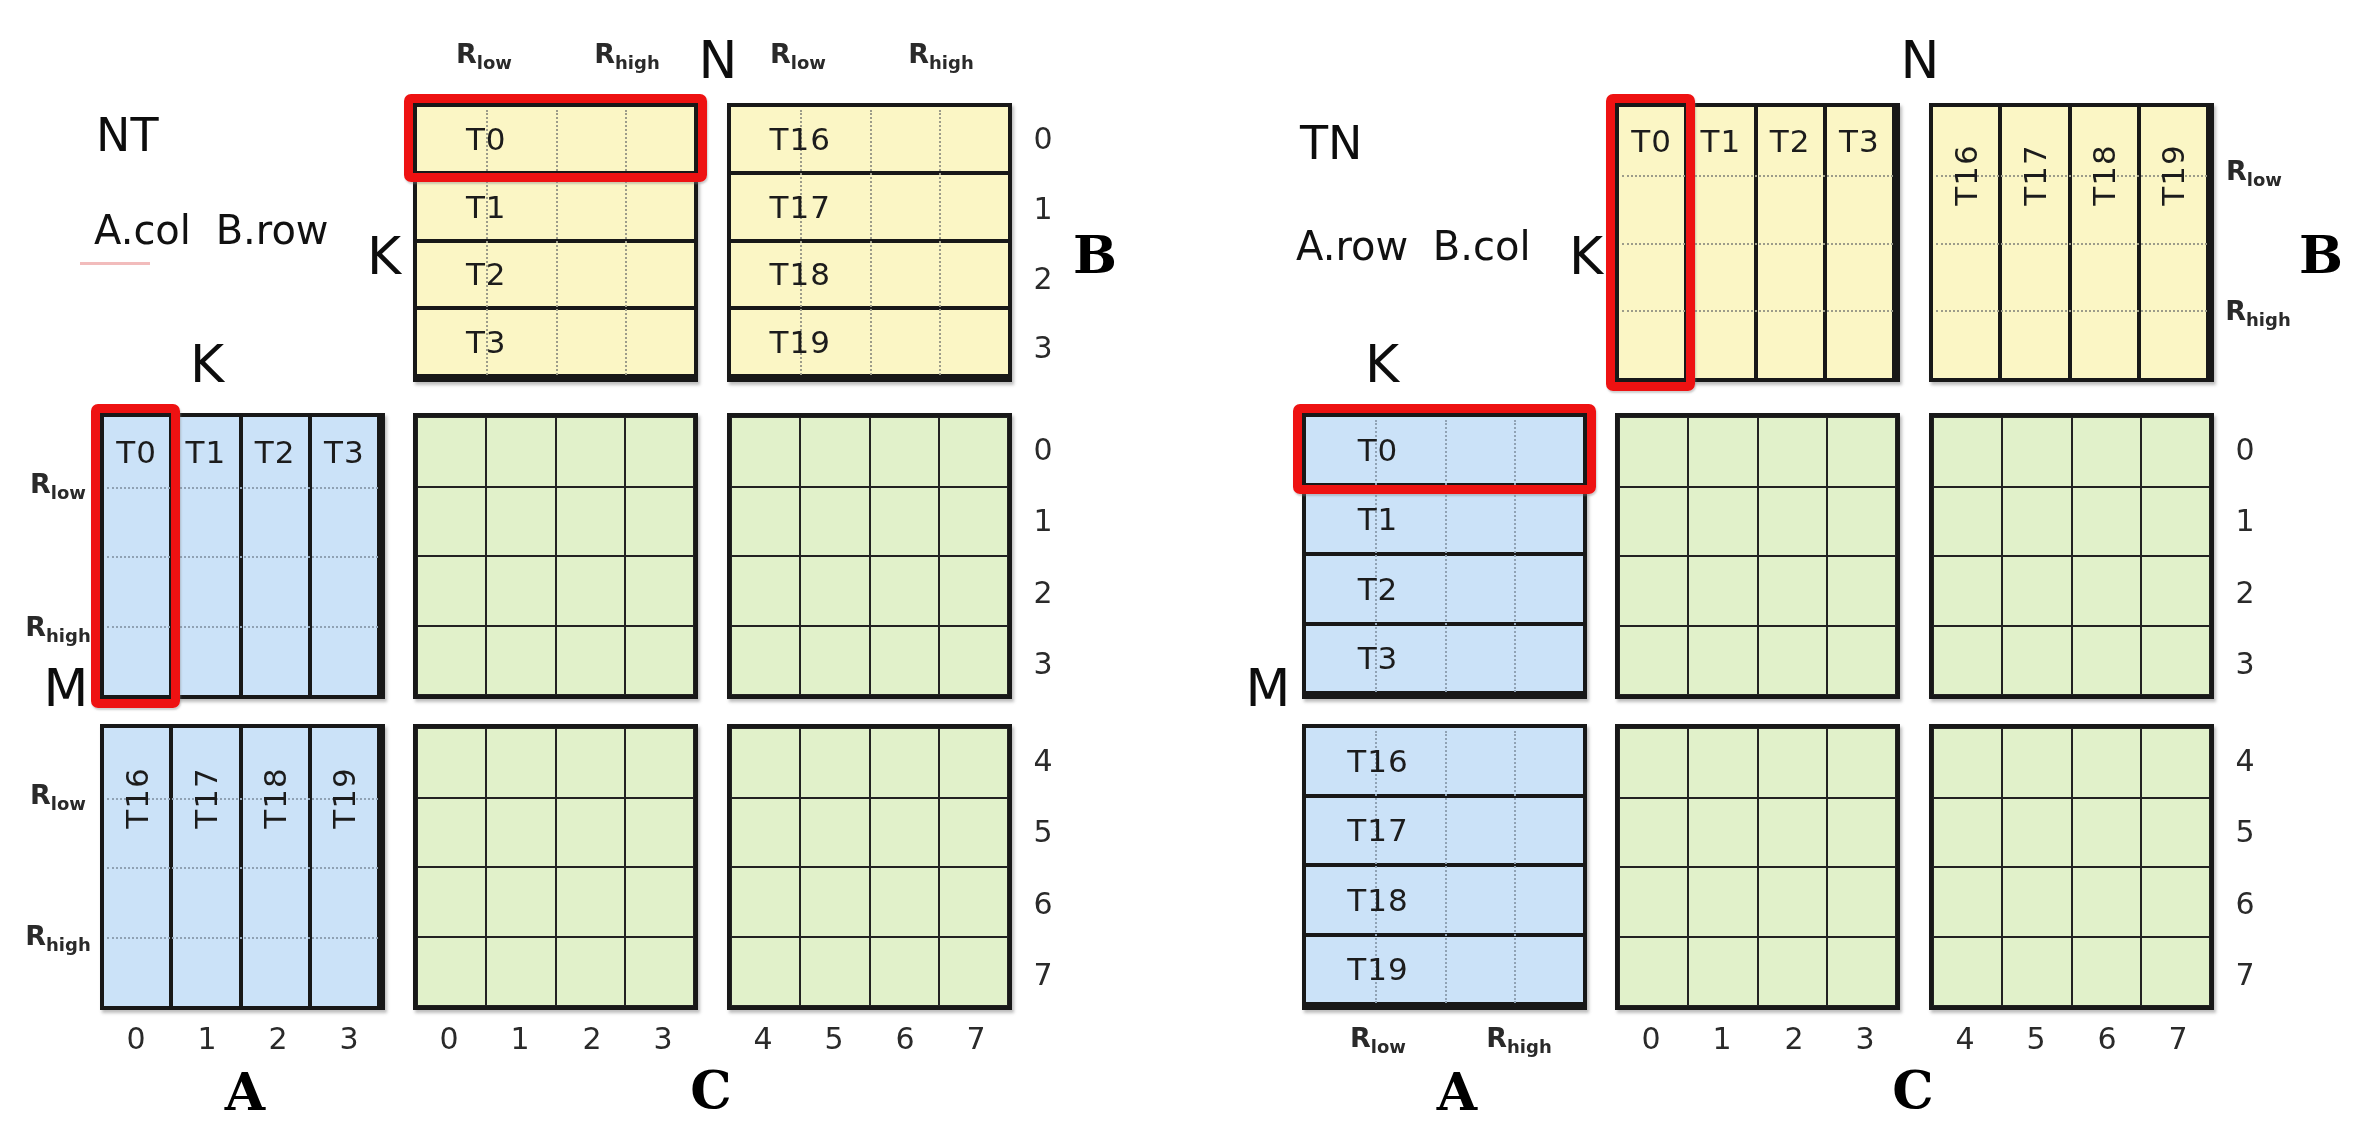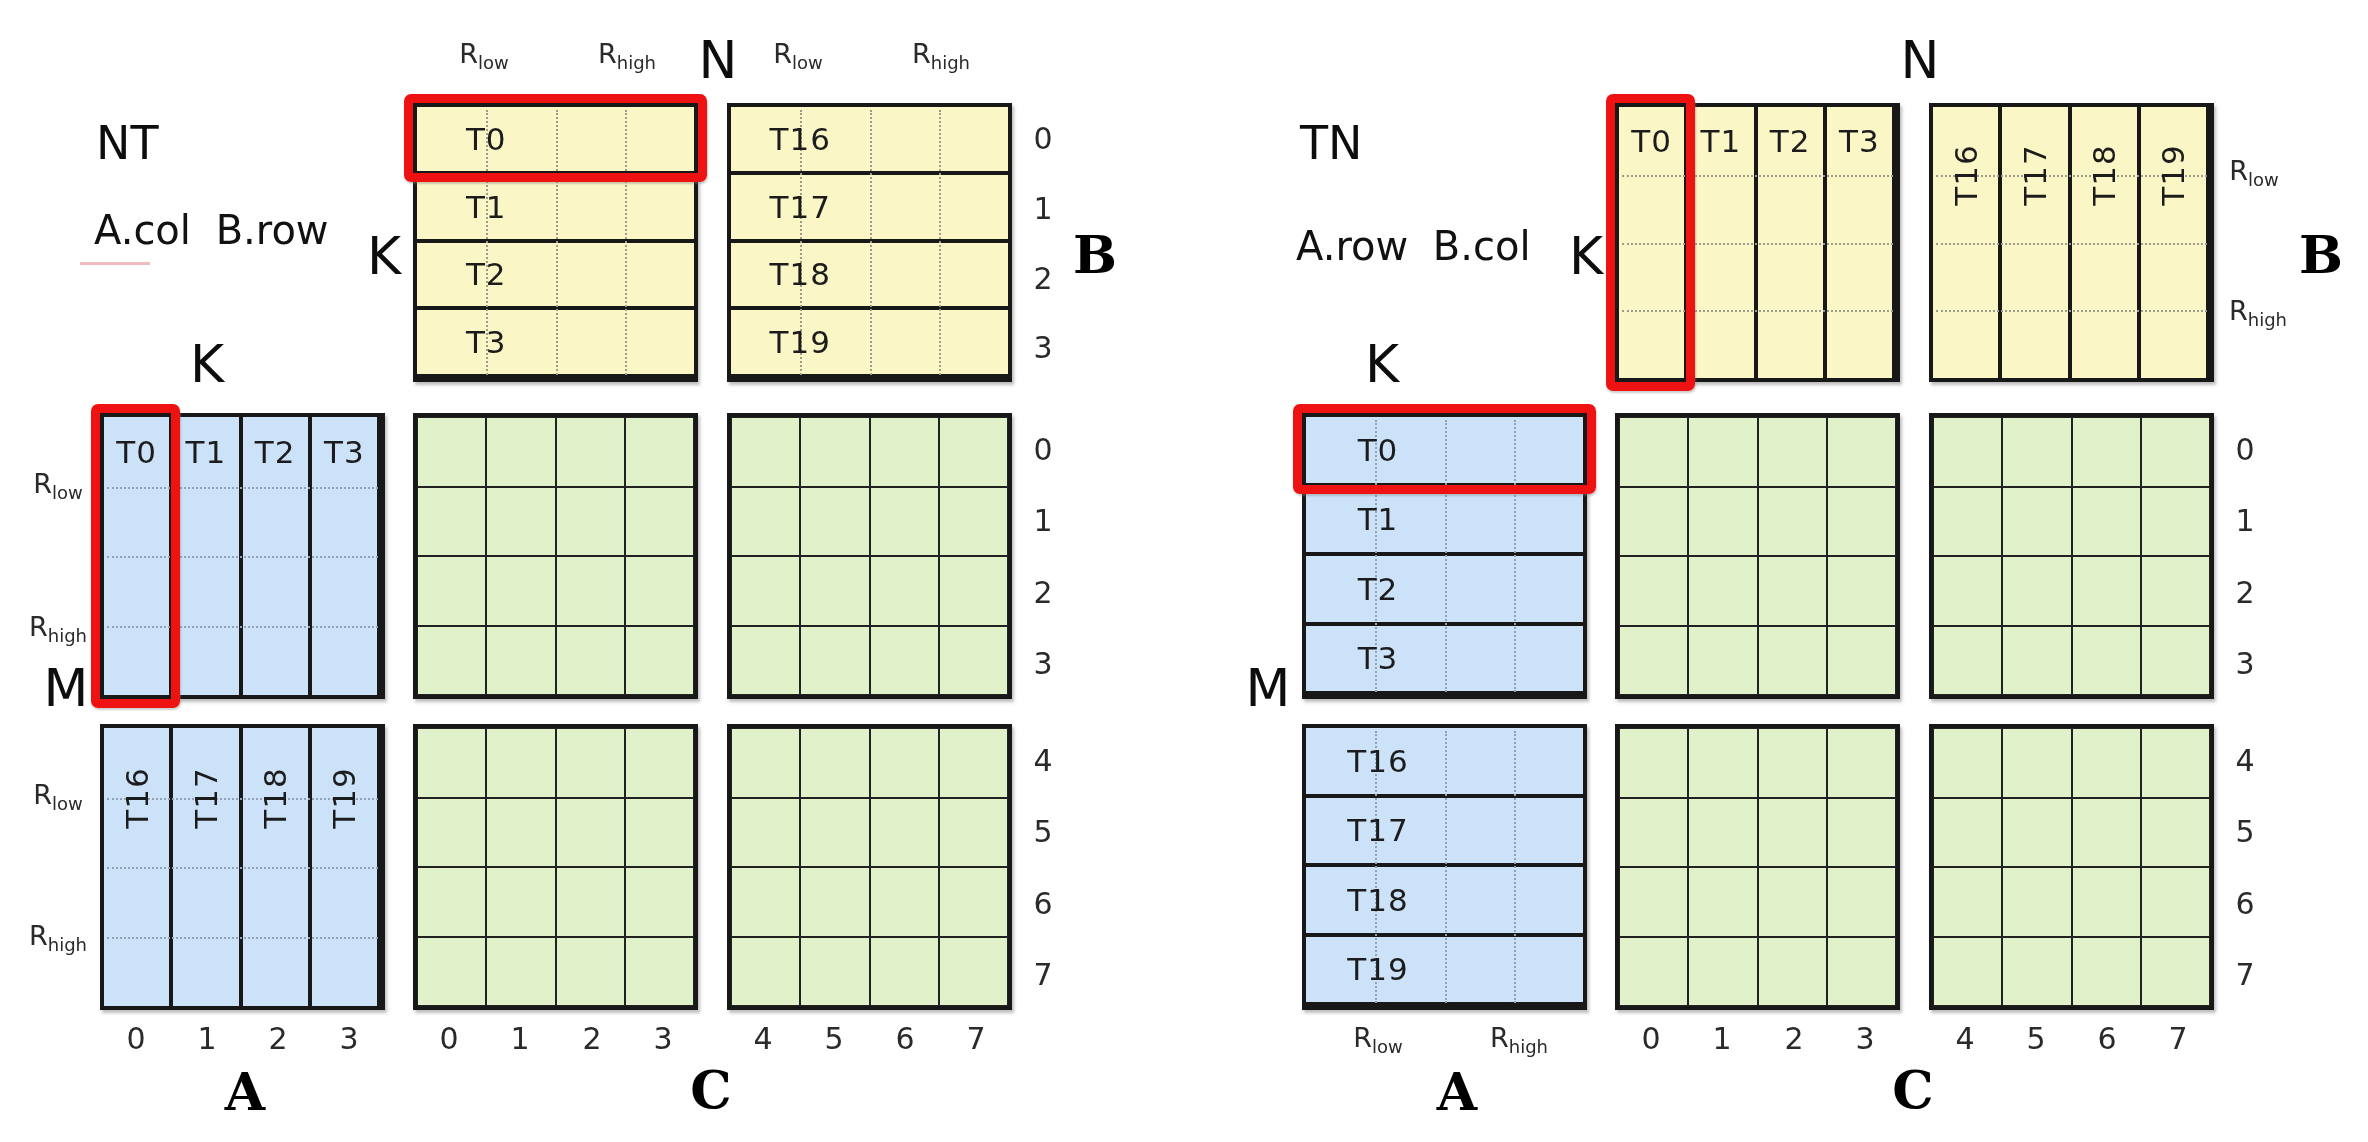--- a/index.html
+++ b/index.html
@@ -27,36 +27,36 @@
   .blue>.doth,.blue>.dotv{border-color:#90a2b4;}
   
   .tlab{position:absolute;font-size:31px;color:#1c1c1c;transform:translate(-50%,-50%);
         white-space:nowrap;z-index:2;letter-spacing:1px;}
   .rot{transform:translate(-50%,-50%) rotate(-90deg);}
   .num{position:absolute;font-size:30px;color:#2a2a2a;transform:translate(-50%,-50%);z-index:2;}
   .axis{position:absolute;font-size:52px;color:#0d0d0d;transform:translate(-50%,-50%);z-index:2;}
   .title{position:absolute;font-size:46px;color:#0d0d0d;white-space:nowrap;line-height:1;}
   .subtitle{position:absolute;font-size:40px;color:#111;white-space:nowrap;word-spacing:12px;line-height:1;}
   .rlab{position:absolute;font-size:27px;color:#2a2a2a;transform:translate(-50%,-50%);
-        white-space:nowrap;z-index:2;line-height:1;}
+        white-space:nowrap;z-index:2;line-height:1;font-weight:bold;}
   .rlab sub{font-size:18px;}
   .mletter{position:absolute;font-family:"DejaVu Serif","Liberation Serif",serif;font-weight:bold;
            font-size:52px;color:#000;transform:translate(-50%,-50%);z-index:2;}
   .redbox{position:absolute;box-sizing:border-box;border:9px solid var(--highlight_red);
           border-radius:7px;z-index:5;box-shadow:1px 2px 2px rgba(130,130,130,.4);}
   .underline{position:absolute;height:3px;background:#f2bcbc;z-index:1;}
 </style>
 </head>
 <body style="--matrix_a_fill: #cbe2f8; --matrix_b_fill: #fbf6c5; --matrix_c_fill: #e1f1ca; --highlight_red: #ee1212;">
 
 <div class="canvas">
 
   <div class="layer">
 
-    <div class="title" style="left:96px;top:120px">NT</div>
+    <div class="title" style="left:96px;top:112px">NT</div>
     <div class="subtitle" style="left:94px;top:210px">A.col B.row</div>
     <div class="underline" style="left:80px;top:262px;width:70px"></div>
 
     <div class="axis" style="left:384px;top:256px">K</div>
     <div class="axis" style="left:718px;top:60px">N</div>
     <div class="axis" style="left:207px;top:364px">K</div>
     <div class="axis" style="left:66px;top:688px">M</div>
 
     <div class="rlab" style="left:484px;top:56px"><span>R</span><sub>low</sub></div>
     <div class="rlab" style="left:627px;top:56px"><span>R</span><sub>high</sub></div>

